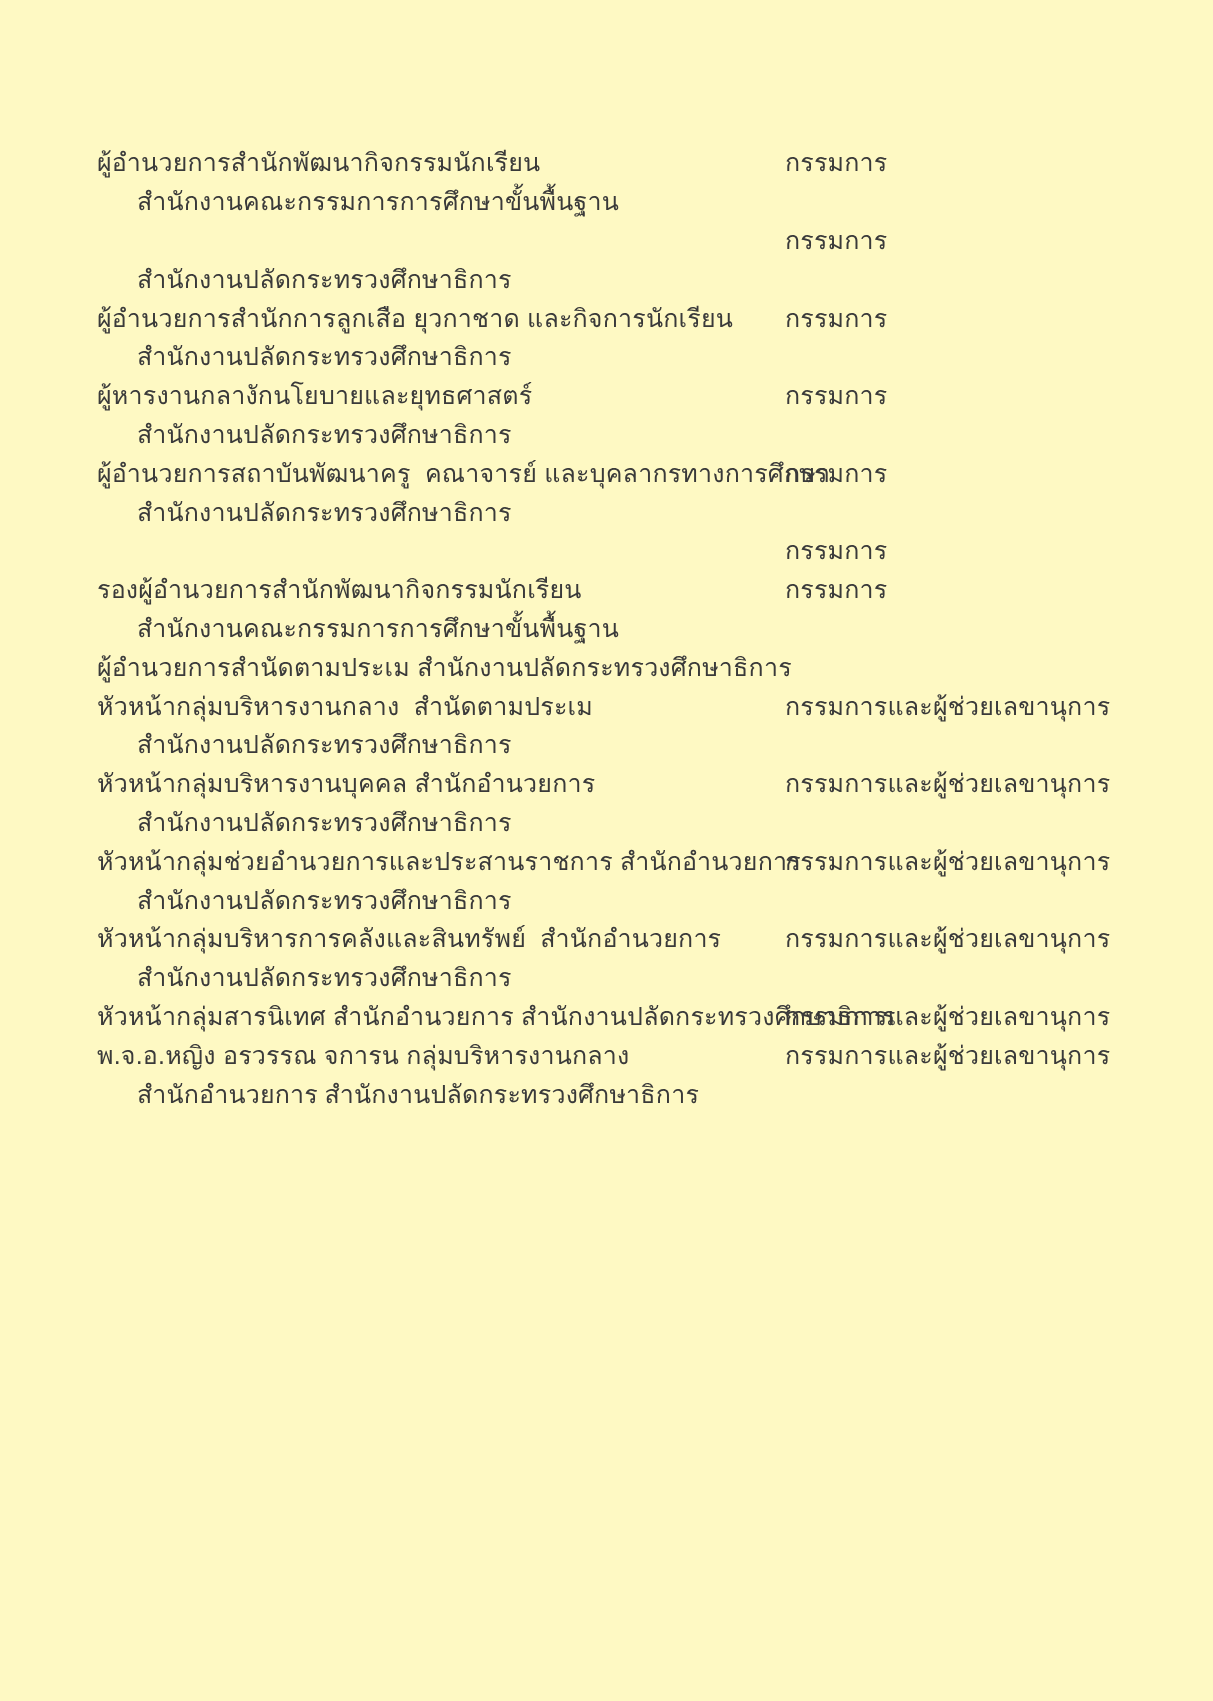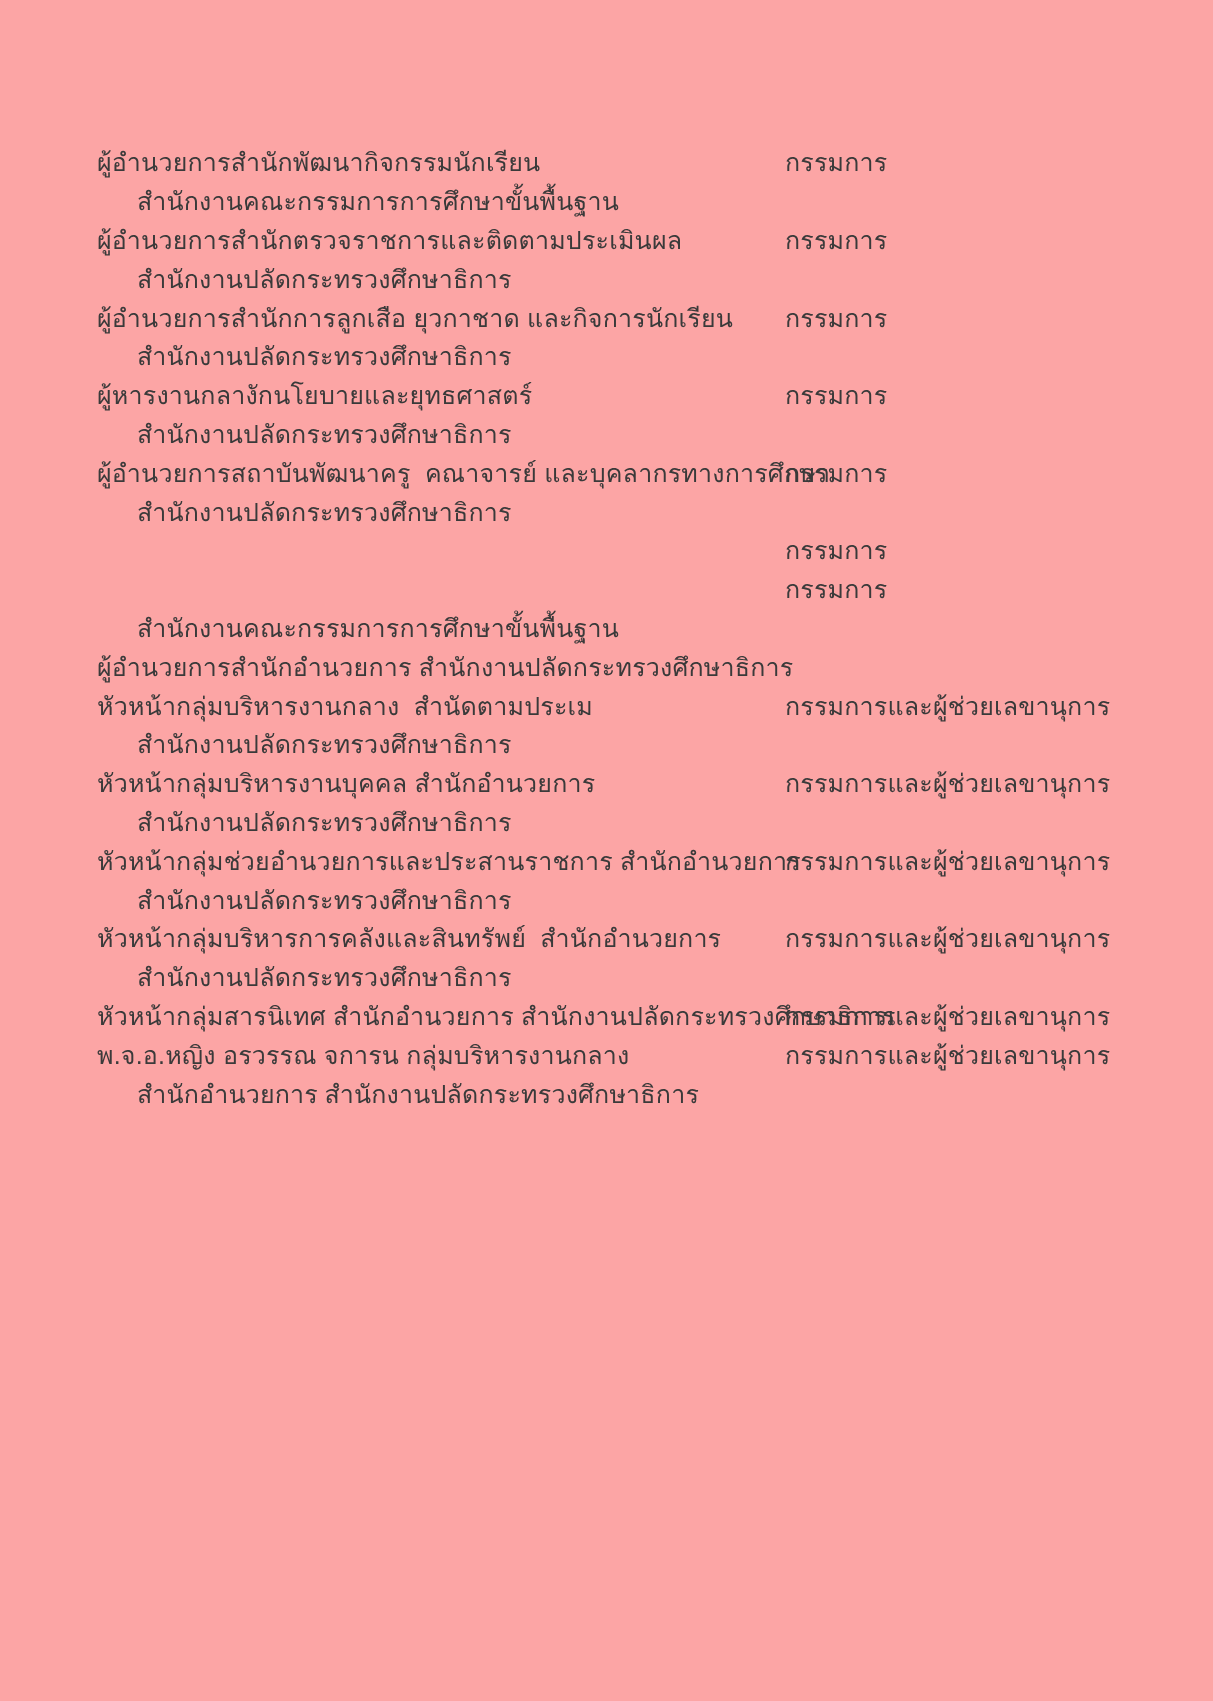--- a/index.html
+++ b/index.html
@@ -4,21 +4,21 @@
 <style>
   html, body {
     margin: 0;
     padding: 0;
     background: #ffffff;
   }
   .page {
     position: relative;
     width: 1213px;
     height: 1701px;
-    background: #fca5a5;
+    background: #fef9c3;
     overflow: hidden;
     font-family: "Liberation Sans", sans-serif;
     color: #3a3a3a;
   }
   .doc-body {
     position: absolute;
     top: 143px;
     left: 0;
     width: 100%;
   }
@@ -50,21 +50,20 @@
         <span class="pos">ผู้อำนวยการสำนักพัฒนากิจกรรมนักเรียน</span>
         <span class="role">กรรมการ</span>
       </div>
       <div class="line">
         <span class="pos ind">สำนักงานคณะกรรมการการศึกษาขั้นพื้นฐาน</span>
       </div>
     </div>
 
     <div class="member">
       <div class="line">
-        <span class="pos">ผู้อำนวยการสำนักตรวจราชการและติดตามประเมินผล</span>
         <span class="role">กรรมการ</span>
       </div>
       <div class="line">
         <span class="pos ind">สำนักงานปลัดกระทรวงศึกษาธิการ</span>
       </div>
     </div>
 
     <div class="member">
       <div class="line">
         <span class="pos">ผู้อำนวยการสำนักการลูกเสือ ยุวกาชาด และกิจการนักเรียน</span>
@@ -96,30 +95,31 @@
     </div>
 
     <div class="member">
       <div class="line">
         <span class="role">กรรมการ</span>
       </div>
     </div>
 
     <div class="member">
       <div class="line">
+        <span class="pos">รองผู้อำนวยการสำนักพัฒนากิจกรรมนักเรียน</span>
         <span class="role">กรรมการ</span>
       </div>
       <div class="line">
         <span class="pos ind">สำนักงานคณะกรรมการการศึกษาขั้นพื้นฐาน</span>
       </div>
     </div>
 
     <div class="member">
       <div class="line">
-        <span class="pos">ผู้อำนวยการสำนักอำนวยการ สำนักงานปลัดกระทรวงศึกษาธิการ</span>
+        <span class="pos">ผู้อำนวยการสำนัดตามประเม สำนักงานปลัดกระทรวงศึกษาธิการ</span>
       </div>
     </div>
 
     <div class="member">
       <div class="line">
         <span class="pos">หัวหน้ากลุ่มบริหารงานกลาง  สำนัดตามประเม</span>
         <span class="role">กรรมการและผู้ช่วยเลขานุการ</span>
       </div>
       <div class="line">
         <span class="pos ind">สำนักงานปลัดกระทรวงศึกษาธิการ</span>

